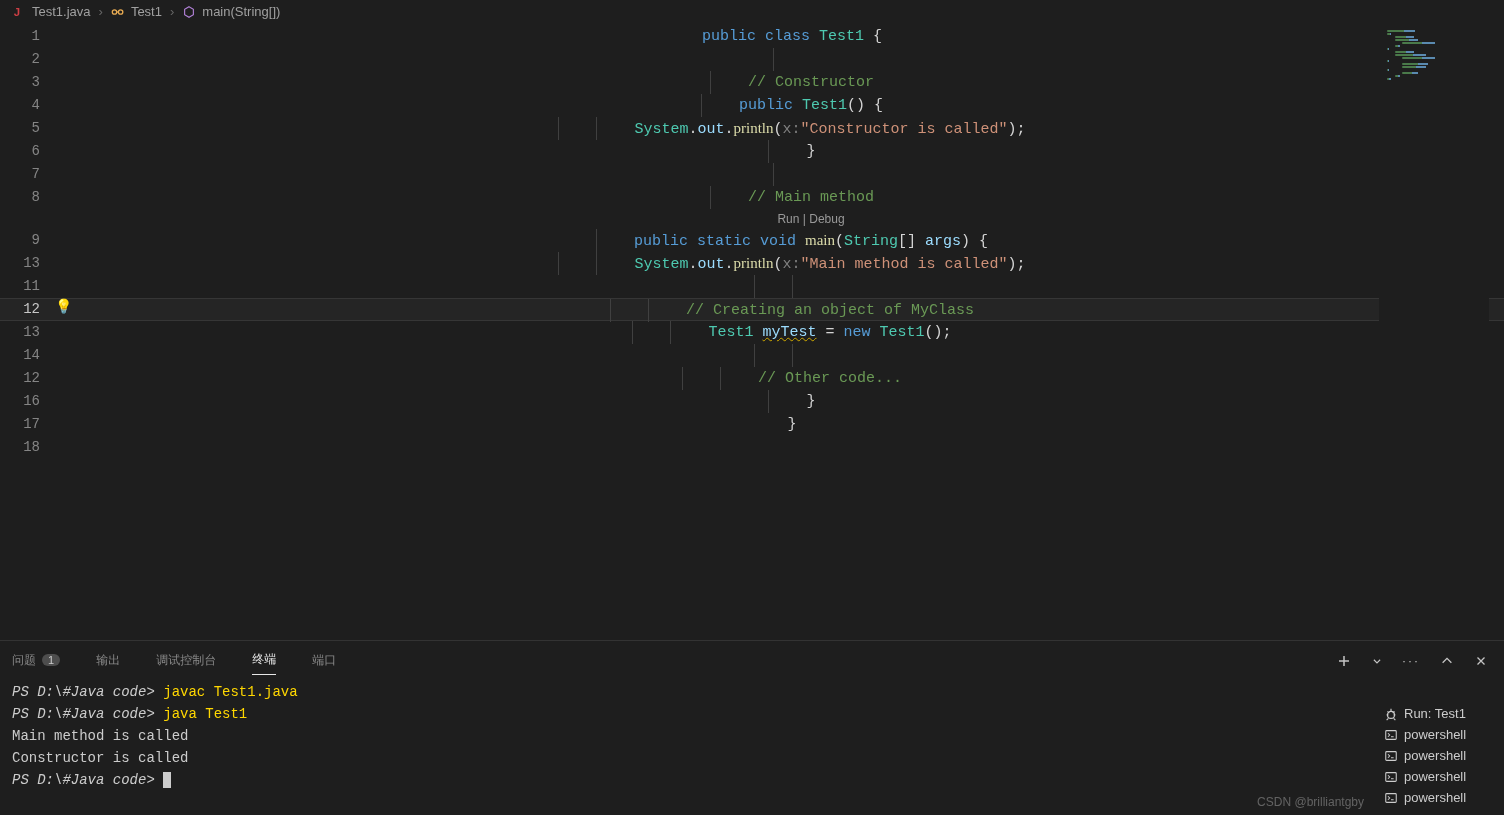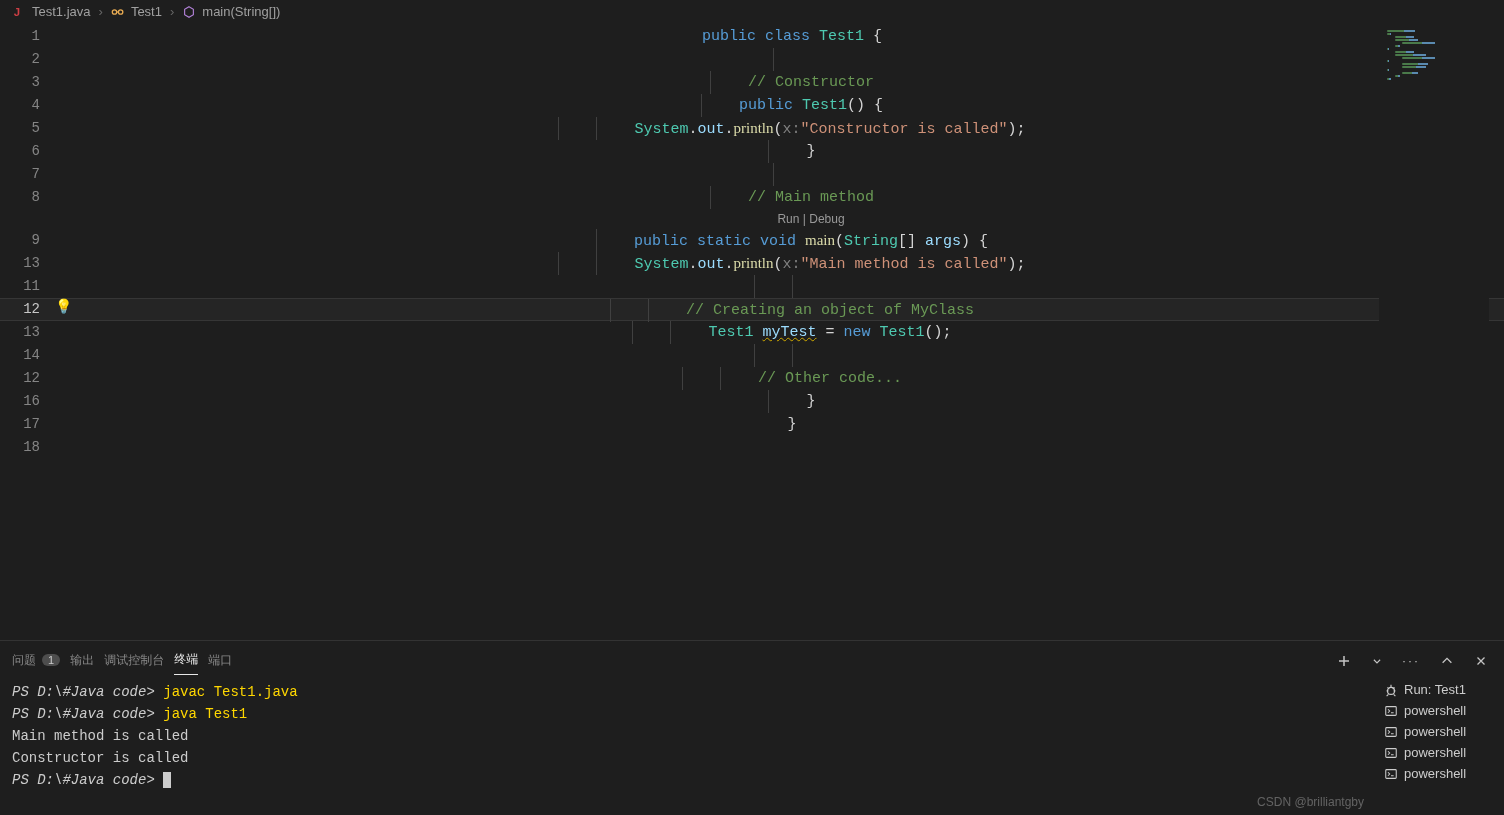--- a/index.html
+++ b/index.html
@@ -106,21 +106,21 @@
   background: #1e1e1e;
   border-top: 1px solid #333;
   height: 175px;
   display: flex;
   flex-direction: column;
 }
 .panel-tabs {
   display: flex;
   align-items: center;
   padding: 6px 12px 0 12px;
-  gap: 10px;
+  gap: 36px;
   font-family: -apple-system, BlinkMacSystemFont, 'Segoe UI', sans-serif;
   font-size: 12px;
   color: #888;
 }
 .panel-tab { padding: 4px 0 6px 0; cursor: pointer; display: flex; align-items: center; gap: 6px; }
 .panel-tab.active { color: #e7e7e7; border-bottom: 1px solid #e7e7e7; }
 .badge {
   background: #4d4d4d;
   color: #ccc;
   border-radius: 10px;
@@ -157,20 +157,21 @@
   height: 16px;
   background: #cccccc;
   vertical-align: middle;
 }
 .terminal-list {
   width: 130px;
   padding: 4px 6px;
   font-family: -apple-system, BlinkMacSystemFont, 'Segoe UI', sans-serif;
   font-size: 13px;
   color: #ccc;
+  margin-top: 24px;
 }
 .term-item {
   display: flex;
   align-items: center;
   gap: 6px;
   padding: 3px 4px;
   cursor: pointer;
 }
 .term-item .ticon { font-size: 13px; }
 .watermark {

